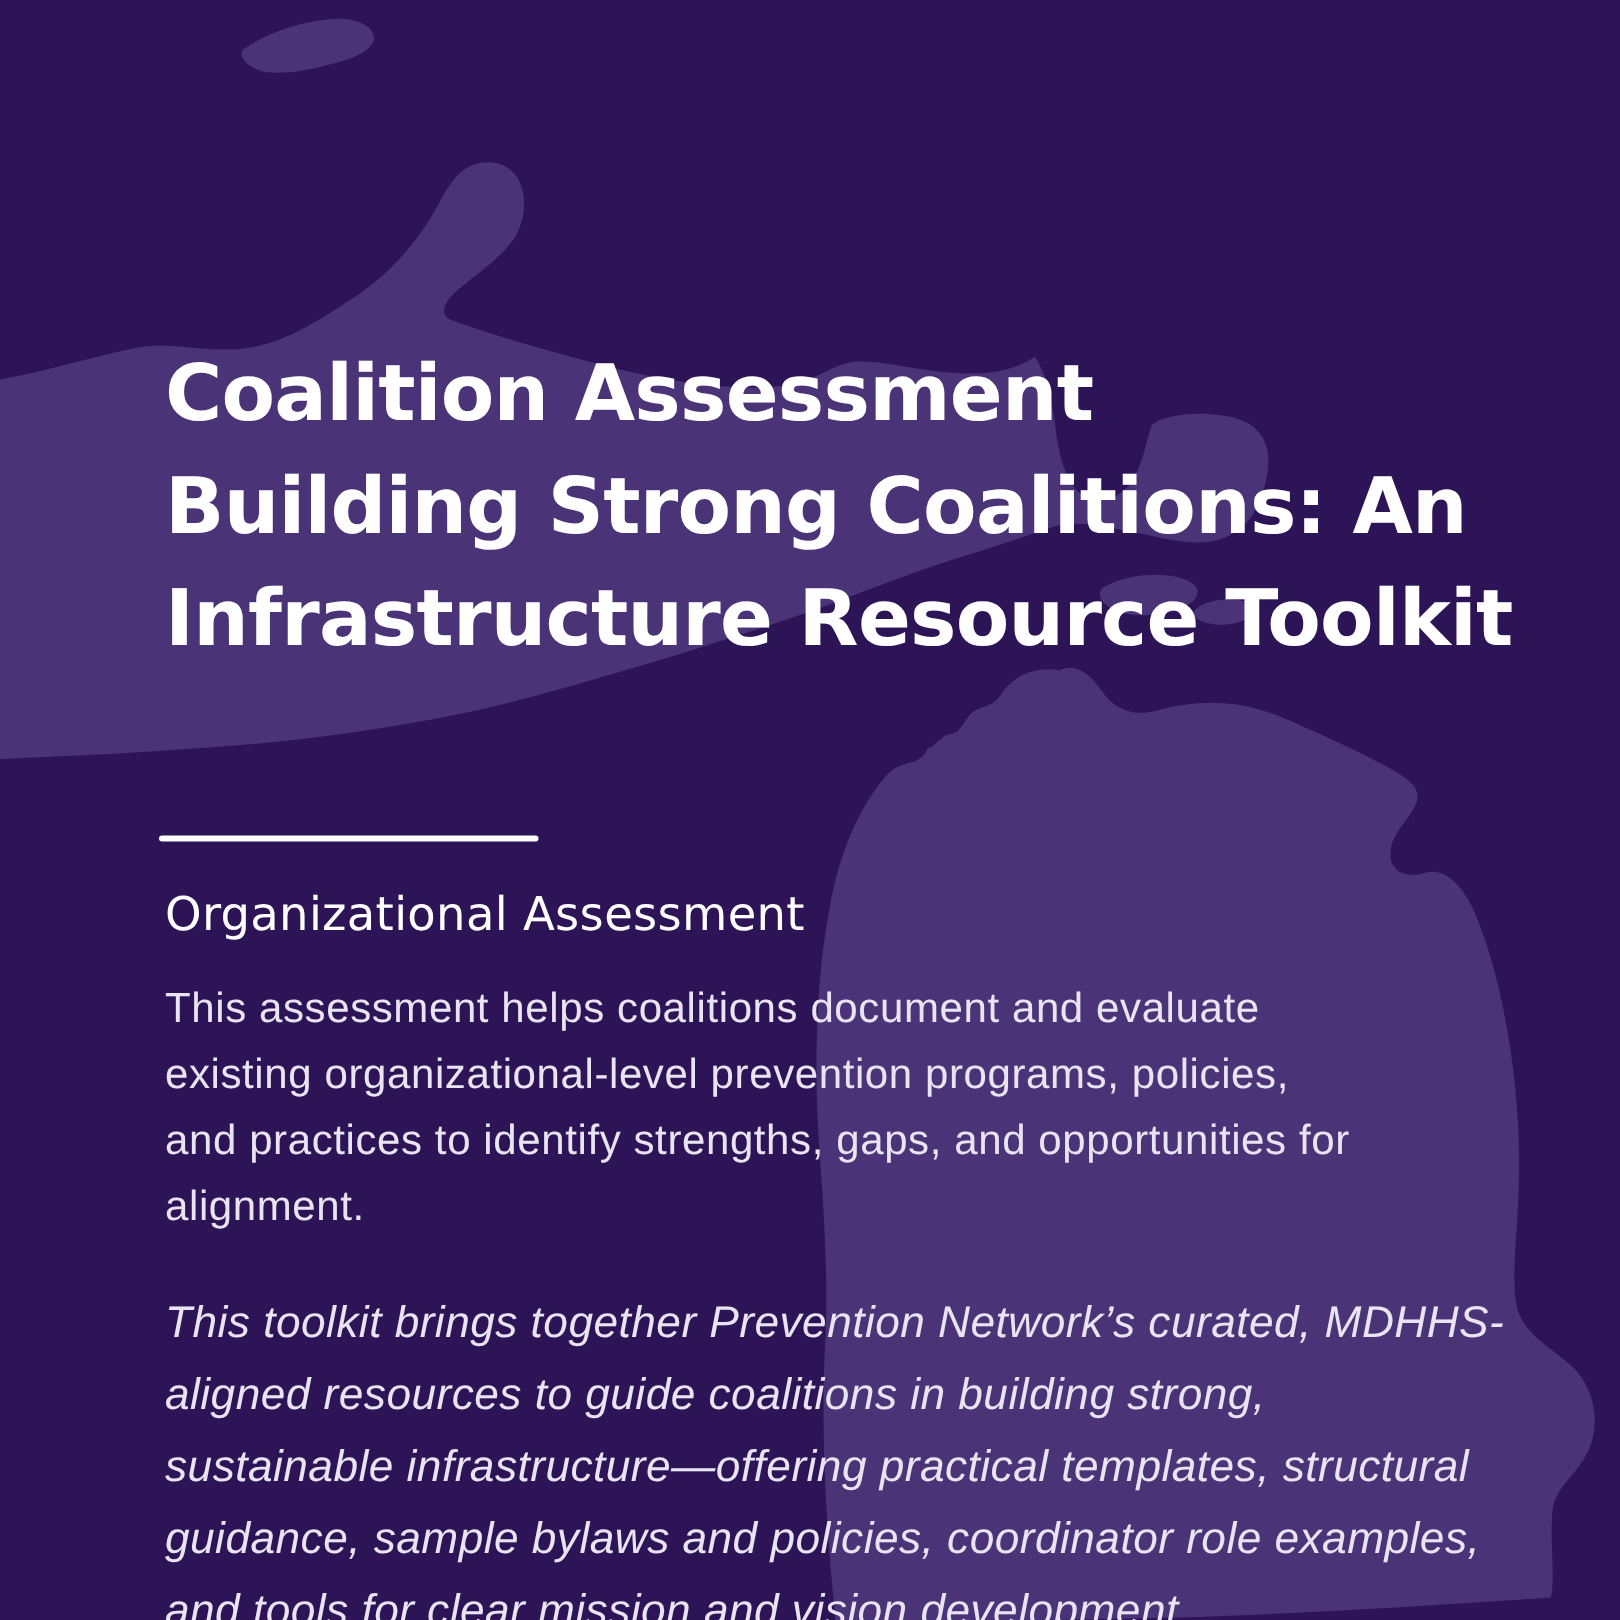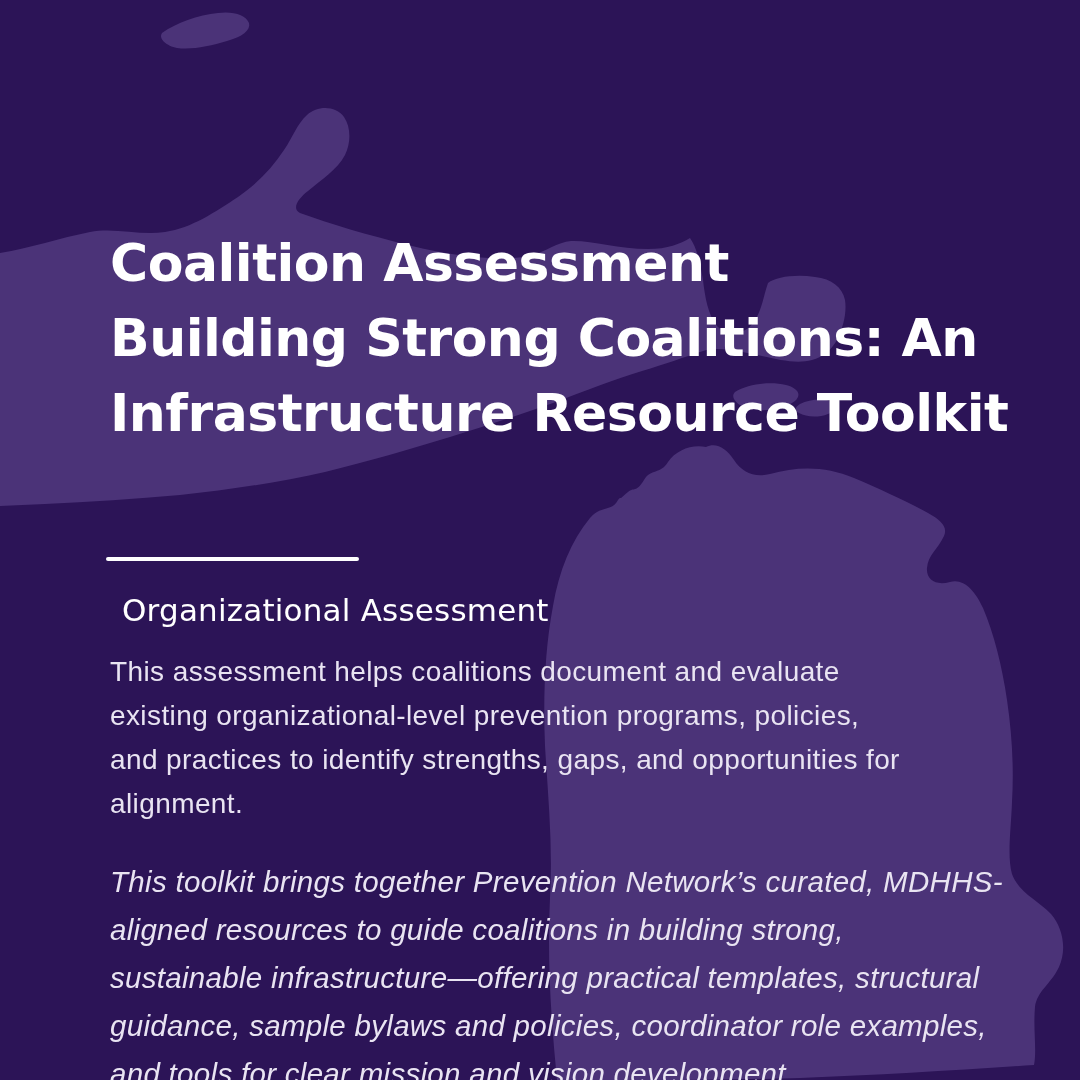--- a/index.html
+++ b/index.html
@@ -36,21 +36,20 @@
     background:var(--divider);
   }
   .section-title{
     position:absolute;left:110px;top:590px;width:900px;
     font-family:"DejaVu Sans", sans-serif;
     font-weight:500;
     font-size:31px;line-height:40px;
     letter-spacing:0.2px;
     color:var(--heading);
     white-space:pre-line;
-    margin-left:12px;
   }
   .section-desc{
     position:absolute;left:110px;top:650px;width:980px;
     font-weight:400;
     font-size:28px;line-height:44px;
     letter-spacing:0.4px;
     color:var(--body);
     white-space:pre-line;
   }
   .toolkit-summary{

